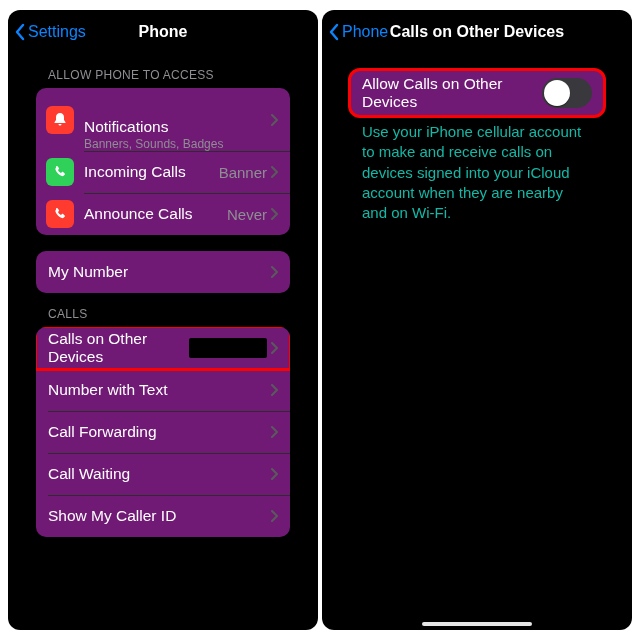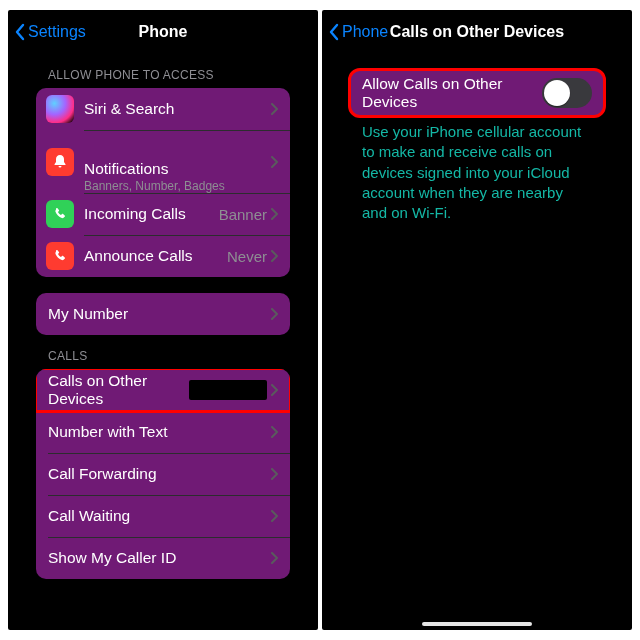--- a/index.html
+++ b/index.html
@@ -1,18 +1,18 @@
 <!DOCTYPE html>
 <html><head>
 <meta charset="utf-8">
 <style>
   * { box-sizing: border-box; margin: 0; padding: 0; font-family: -apple-system, "SF Pro Text", "Helvetica Neue", Arial, sans-serif; }
   body { background:#000; width:640px; height:640px; overflow:hidden; }
   .canvas { position:relative; width:640px; height:640px; background:#fff; }
-  .phone { position:absolute; top:10px; width:310px; height:620px; background:#000; border-radius:2px; overflow:hidden; }
+  .phone { position:absolute; top:10px; width:310px; height:620px; background:#000; border-radius:12px; overflow:hidden; }
   .phone.left { left:8px; }
   .phone.right { left:322px; }
 
   .navbar { position:relative; height:44px; display:flex; align-items:center; justify-content:center; }
   .nav-title { color:#fff; font-size:16px; font-weight:600; }
   .nav-back { position:absolute; left:6px; top:0; height:44px; display:flex; align-items:center; color:#0a84ff; font-size:16px; gap:3px; cursor:pointer; }
   .nav-back svg { width:11px; height:18px; }
 
   .scroll { position:absolute; top:44px; bottom:10px; left:0; right:0; overflow:hidden; padding:0 28px; }
 
@@ -62,36 +62,29 @@
           </svg>
         <span>Settings</span>
       </div>
       <div class="nav-title">Phone</div>
     </div>
 
     <div class="scroll">
 
       <div class="section-header">ALLOW PHONE TO ACCESS</div>
       <div class="group">
-        <div class="row with-icon">
-          <div class="icon ic-siri"></div>
-          <span class="label">Siri &amp; Search</span>
-          <svg class="chev" viewBox="0 0 7 12">
-              <path d="M1 1 L6 6 L1 11"></path>
-            </svg>
-        </div>
         <div class="row with-icon" style="min-height:48px;">
           <div class="icon ic-notif">
             <svg viewBox="0 0 16 16">
                 <path d="M8 1c-2.5 0-4 1.8-4 4v3l-1.5 2.3c-.2.3 0 .7.4.7h10.2c.4 0 .6-.4.4-.7L12 8V5c0-2.2-1.5-4-4-4zM6.5 12a1.5 1.5 0 0 0 3 0h-3z"></path>
               </svg>
           </div>
           <div style="flex:1;margin-top:30px;">
             <div class="label">Notifications</div>
-            <div class="sub">Banners, Number, Badges</div>
+            <div class="sub">Banners, Sounds, Badges</div>
           </div>
           <svg class="chev" viewBox="0 0 7 12">
               <path d="M1 1 L6 6 L1 11"></path>
             </svg>
         </div>
         <div class="row with-icon">
           <div class="icon ic-incall">
             <svg viewBox="0 0 16 16">
                 <path d="M4.2 2.3c.4-.4 1-.4 1.3 0l1.4 1.6c.3.3.3.8 0 1.1L6 6c.6 1.3 1.7 2.4 3 3l1-1c.3-.3.8-.3 1.1 0l1.6 1.4c.4.3.4.9 0 1.3l-.9.9c-.5.5-1.3.7-2 .4-2.9-1-5.3-3.4-6.3-6.3-.3-.7 0-1.5.4-2z"></path>
               </svg>

